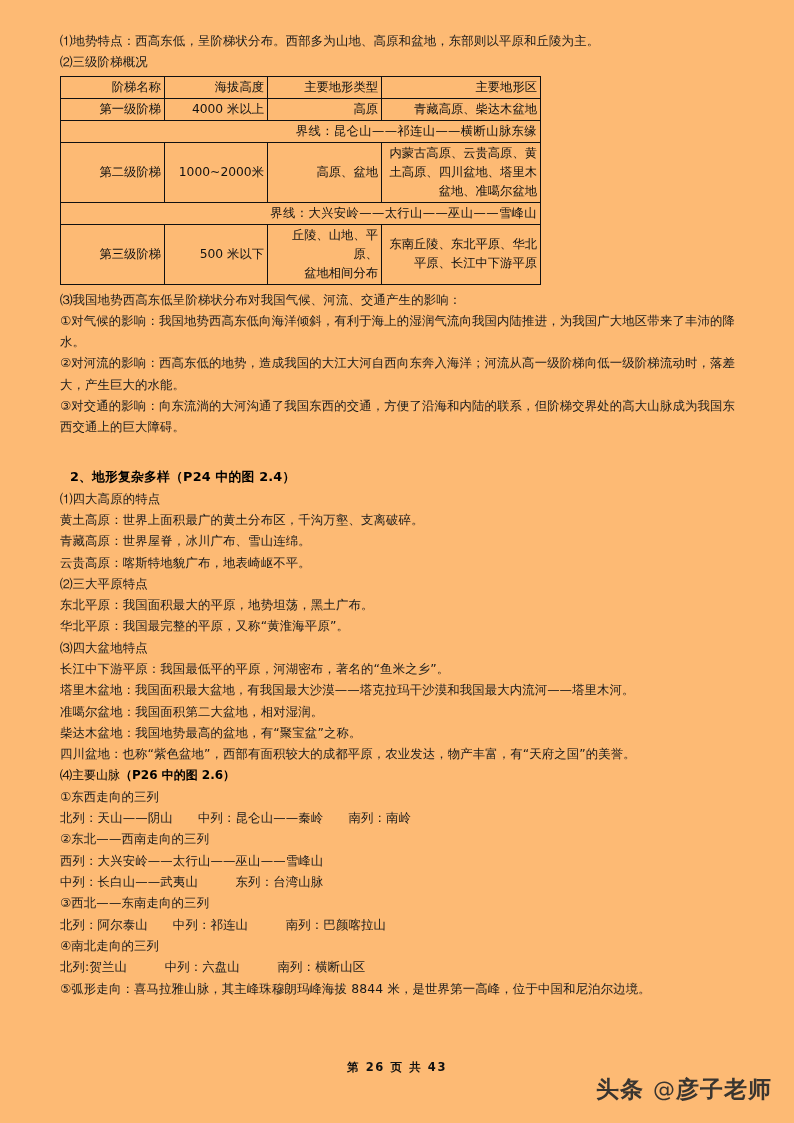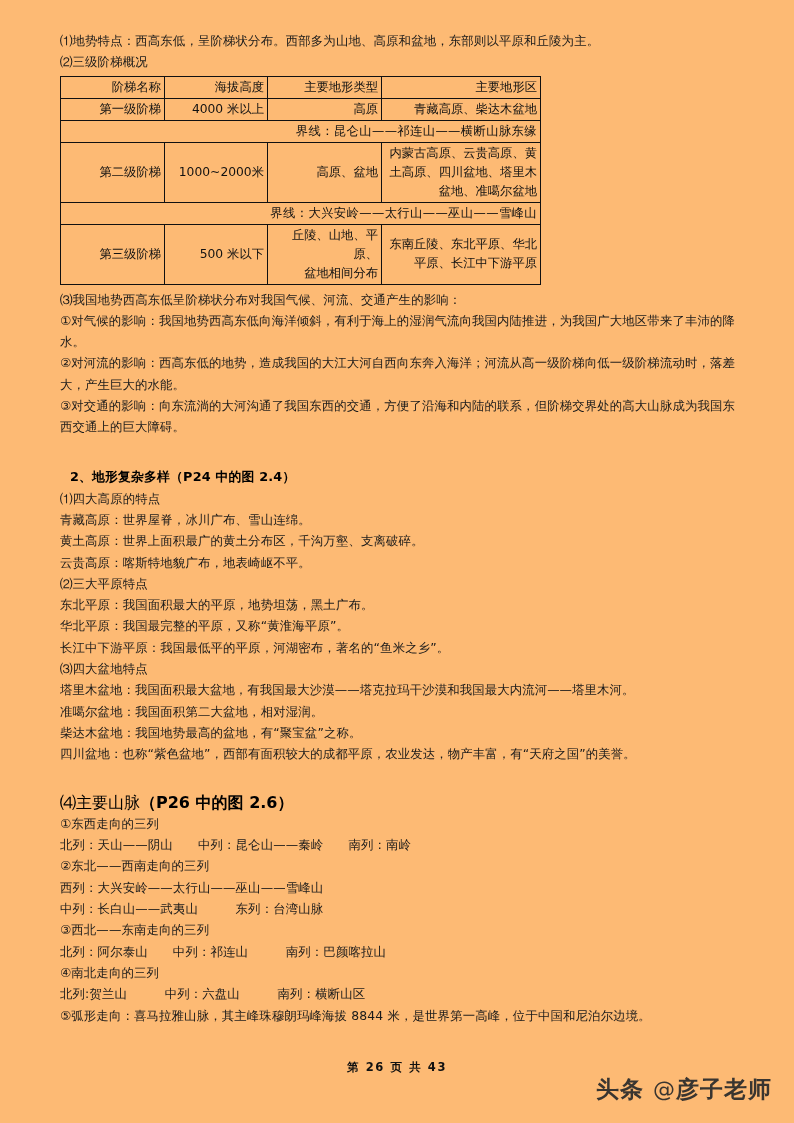--- a/index.html
+++ b/index.html
@@ -41,23 +41,22 @@
   }
   .bold-head {
     font-weight: bold;
     font-size: 12.8px;
     line-height: 22px;
     padding-left: 10px;
     letter-spacing: 0.2px;
     margin-top: 28px;
   }
   .sub-head {
-    font-size: 16px;
+    font-size: 12px;
     line-height: 21.3px;
-    margin-top: 27px;
   }
   .sub-head b {
     font-weight: bold;
   }
 
   
   table.stair {
     border-collapse: collapse;
     margin: 3px 0 4px 0;
     width: 454px;
@@ -167,30 +166,30 @@
     </table>
 
     <div class="line">⑶我国地势西高东低呈阶梯状分布对我国气候、河流、交通产生的影响：</div>
     <div class="para">①对气候的影响：我国地势西高东低向海洋倾斜，有利于海上的湿润气流向我国内陆推进，为我国广大地区带来了丰沛的降水。</div>
     <div class="para">②对河流的影响：西高东低的地势，造成我国的大江大河自西向东奔入海洋；河流从高一级阶梯向低一级阶梯流动时，落差大，产生巨大的水能。</div>
     <div class="para">③对交通的影响：向东流淌的大河沟通了我国东西的交通，方便了沿海和内陆的联系，但阶梯交界处的高大山脉成为我国东西交通上的巨大障碍。</div>
 
     <div class="bold-head">2、地形复杂多样（P24 中的图 2.4）</div>
 
     <div class="line">⑴四大高原的特点</div>
+    <div class="line">黄土高原：世界上面积最广的黄土分布区，千沟万壑、支离破碎。</div>
     <div class="line">青藏高原：世界屋脊，冰川广布、雪山连绵。</div>
-    <div class="line">黄土高原：世界上面积最广的黄土分布区，千沟万壑、支离破碎。</div>
     <div class="line">云贵高原：喀斯特地貌广布，地表崎岖不平。</div>
 
     <div class="line">⑵三大平原特点</div>
     <div class="line">东北平原：我国面积最大的平原，地势坦荡，黑土广布。</div>
     <div class="line">华北平原：我国最完整的平原，又称“黄淮海平原”。</div>
+    <div class="line">⑶四大盆地特点</div>
+
     <div class="line">长江中下游平原：我国最低平的平原，河湖密布，著名的“鱼米之乡”。</div>
-
-    <div class="line">⑶四大盆地特点</div>
     <div class="para">塔里木盆地：我国面积最大盆地，有我国最大沙漠——塔克拉玛干沙漠和我国最大内流河——塔里木河。</div>
     <div class="line">准噶尔盆地：我国面积第二大盆地，相对湿润。</div>
     <div class="line">柴达木盆地：我国地势最高的盆地，有“聚宝盆”之称。</div>
     <div class="para">四川盆地：也称“紫色盆地”，西部有面积较大的成都平原，农业发达，物产丰富，有“天府之国”的美誉。</div>
 
     <div class="sub-head"><span>⑷主要山脉</span><b>（P26 中的图 2.6）</b></div>
 
     <div class="line">①东西走向的三列</div>
     <div class="line">北列：天山——阴山　　中列：昆仑山——秦岭　　南列：南岭</div>
 

